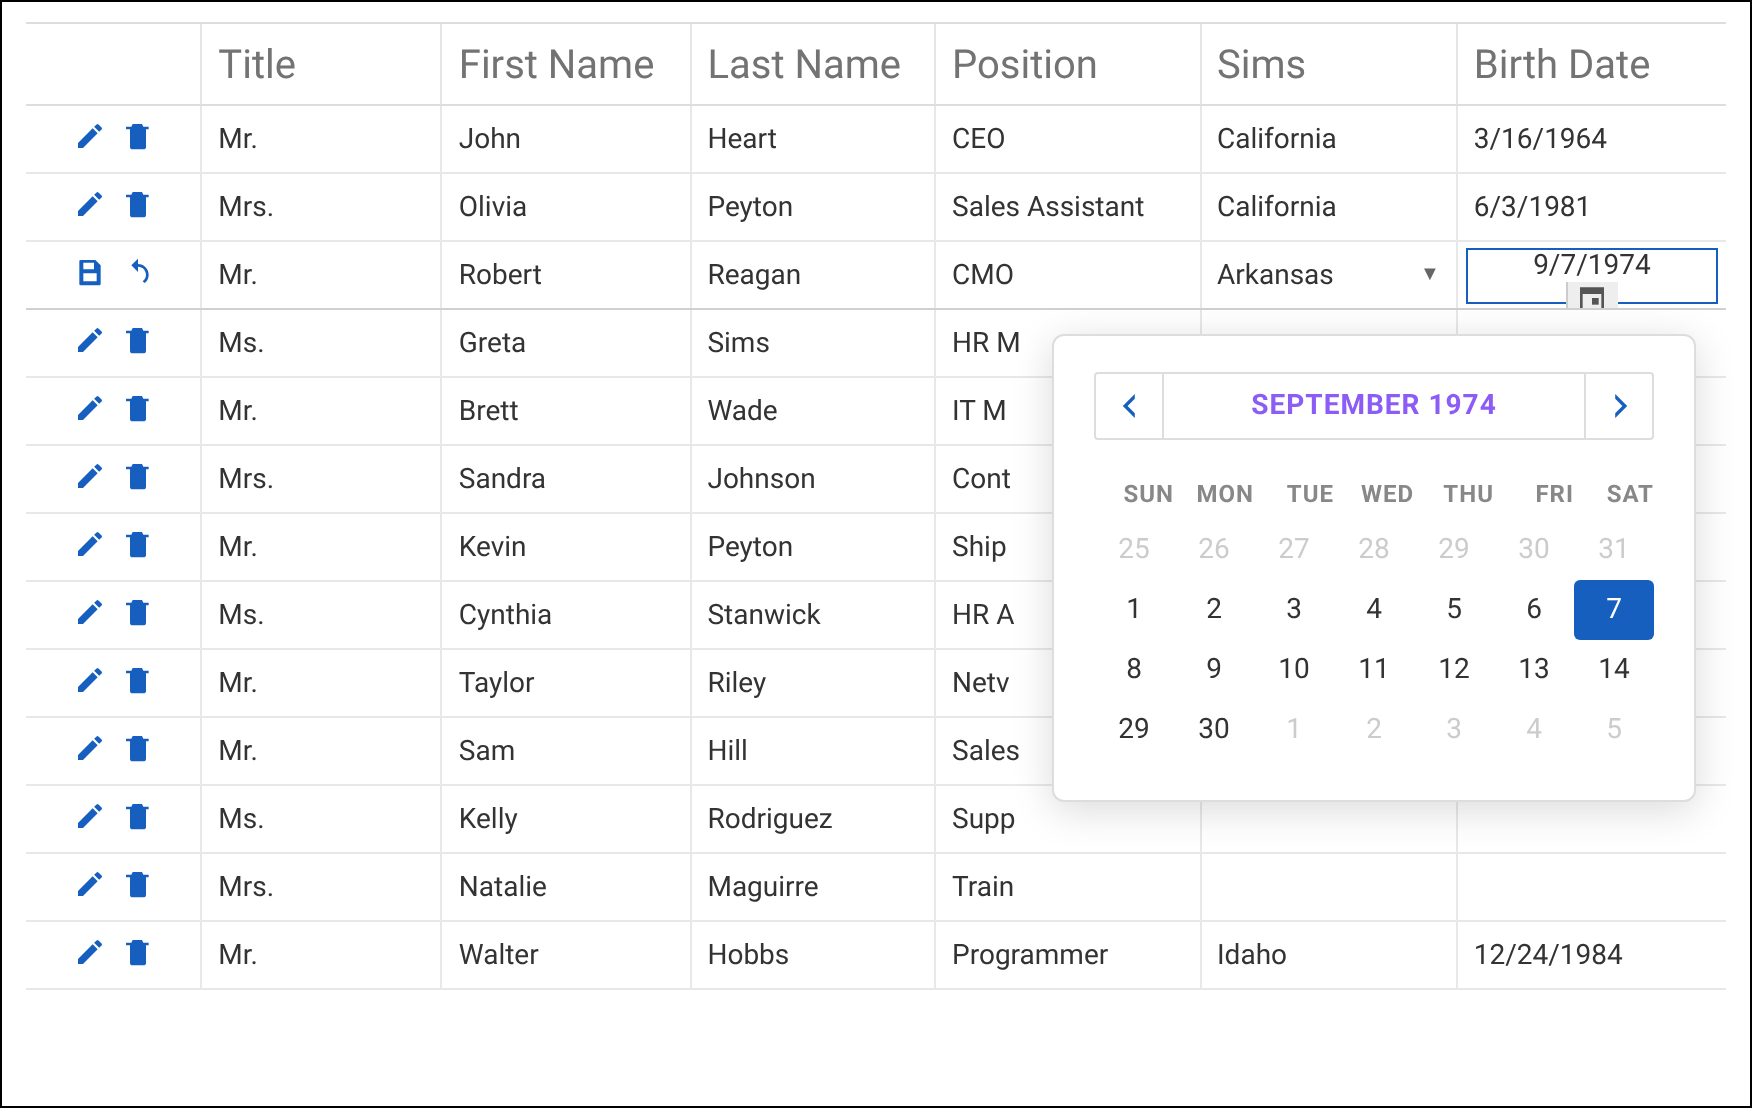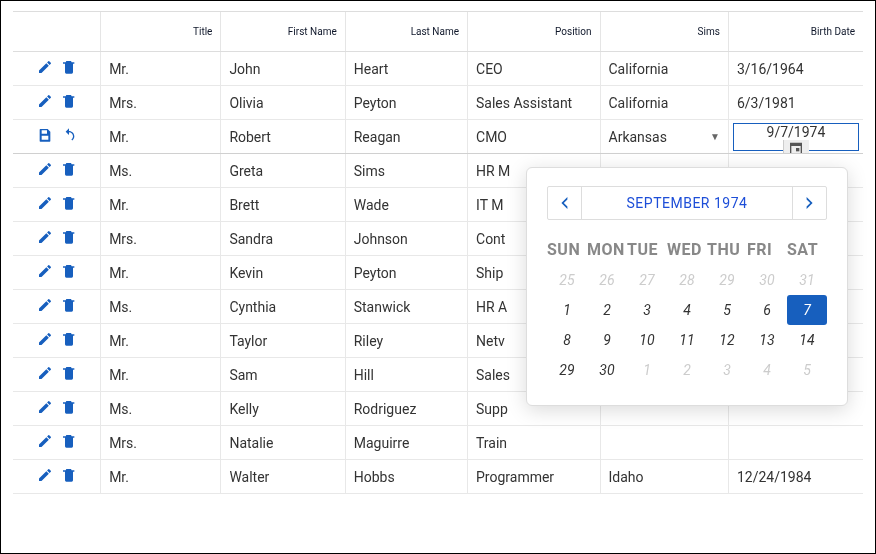--- a/index.html
+++ b/index.html
@@ -16,29 +16,29 @@
     border: 1px solid #000;
     position: relative;
     padding: 10px 12px 0 12px;
   }
   table.grid {
     border-collapse: collapse;
     width: 100%;
     table-layout: fixed;
   }
   table.grid th {
-    text-align: right;
+    text-align: left;
     font-weight: 400;
-    color: #0f172a;
+    color: #737373;
     border-top: 1px solid #ddd;
     border-bottom: 1px solid #ddd;
     border-left: 1px solid #e5e5e5;
     padding: 8px 8px;
     height: 40px;
-    font-size: 10px;
+    font-size: 20px;
   }
   table.grid th:first-child { border-left: none; }
   table.grid td {
     border-bottom: 1px solid #e8e8e8;
     border-left: 1px solid #e8e8e8;
     padding: 0 8px;
     height: 34px;
     vertical-align: middle;
     white-space: nowrap;
     overflow: hidden;
@@ -96,41 +96,40 @@
   }
   .cal-nav {
     width: 34px; height: 100%;
     display: flex; align-items: center; justify-content: center;
     cursor: pointer;
   }
   .cal-nav svg { width:12px; height:12px; fill:#175fbe; }
   .cal-nav.right { border-left: 1px solid #ddd; }
   .cal-nav.left  { border-right: 1px solid #ddd; }
   .cal-title {
-    color: #1d4ed8;
-    font-weight: 400;
+    color: #8b5cf6;
+    font-weight: 700;
     font-size: 14px;
     letter-spacing: 0.5px;
   }
   .cal-grid { width: 100%; border-collapse: collapse; margin-top: 14px; }
   .cal-grid th {
     font-weight: 700;
     color: #888;
-    font-size: 16px;
+    font-size: 12px;
     letter-spacing: 0.5px;
     padding: 6px 0;
-    text-align: left;
+    text-align: right;
   }
   .cal-grid td {
     text-align: center;
     height: 30px;
     width: 40px;
     font-size: 14px;
     cursor: pointer;
-    font-style: italic;
   }
   .cal-grid td.dim { color: #ccc; }
   .cal-grid td.sel {
     background: #175fbe;
     color: #fff;
     border-radius: 3px;
   }
 </style>
 </head>
 <body>

